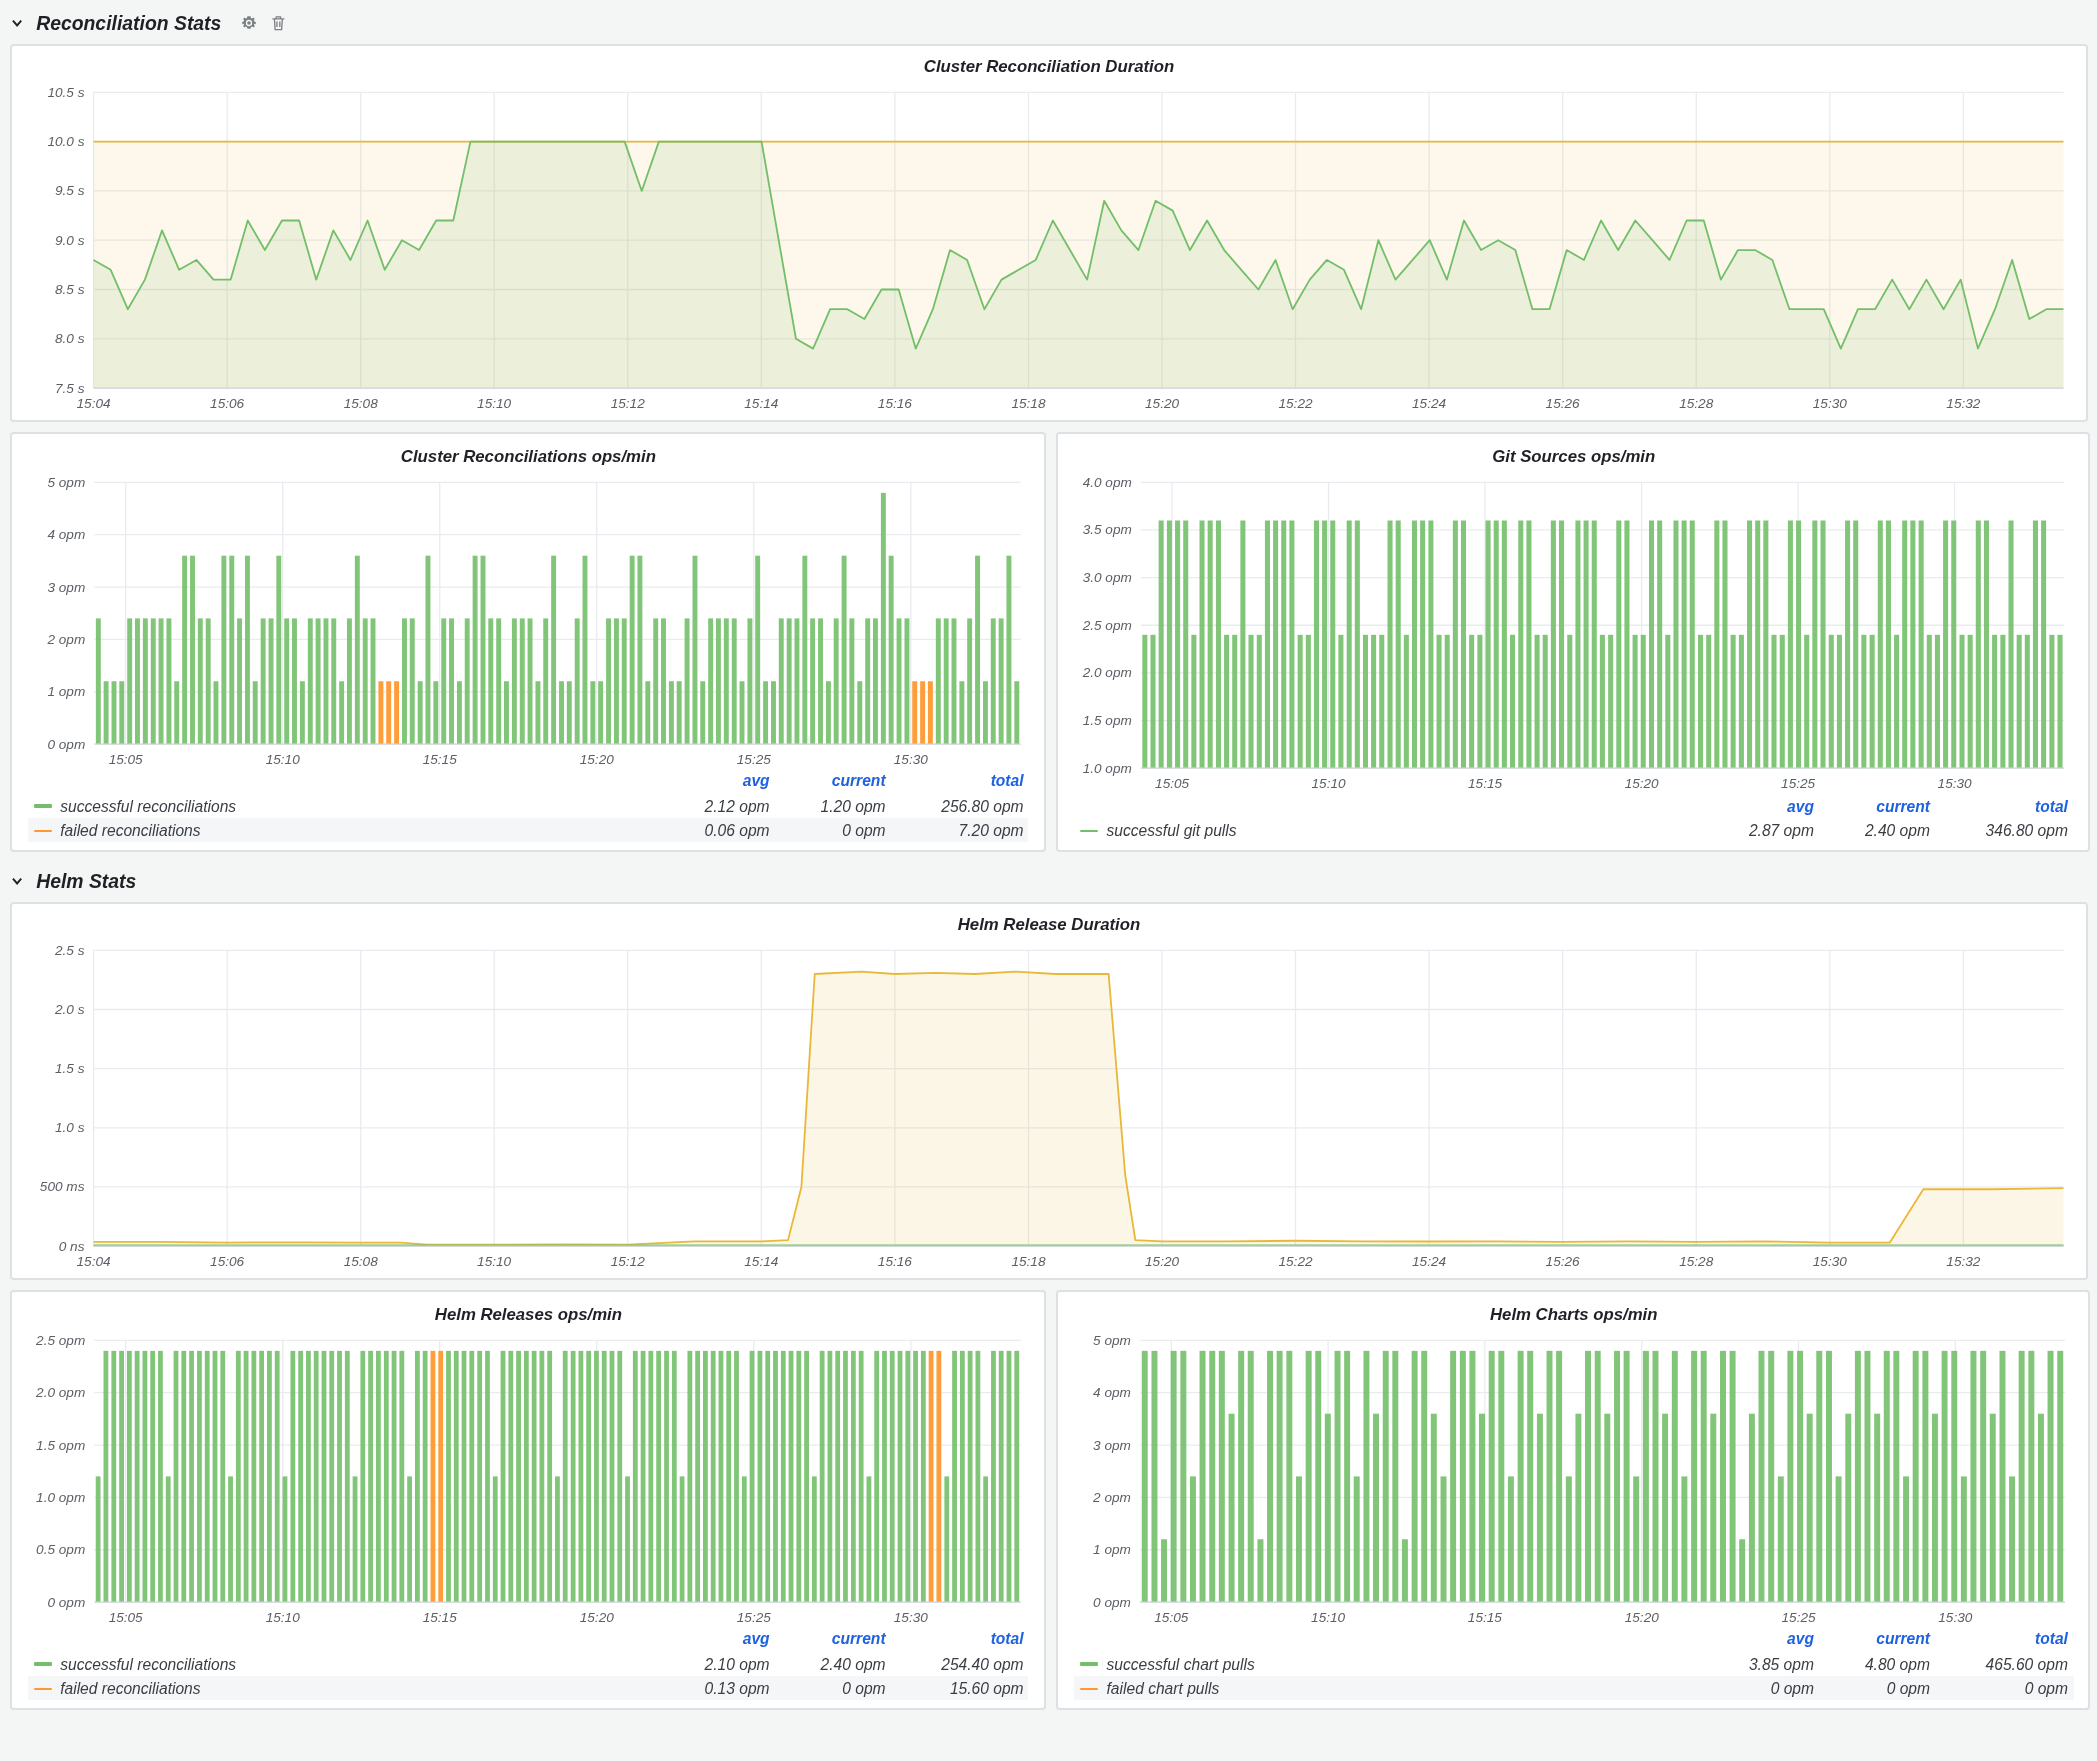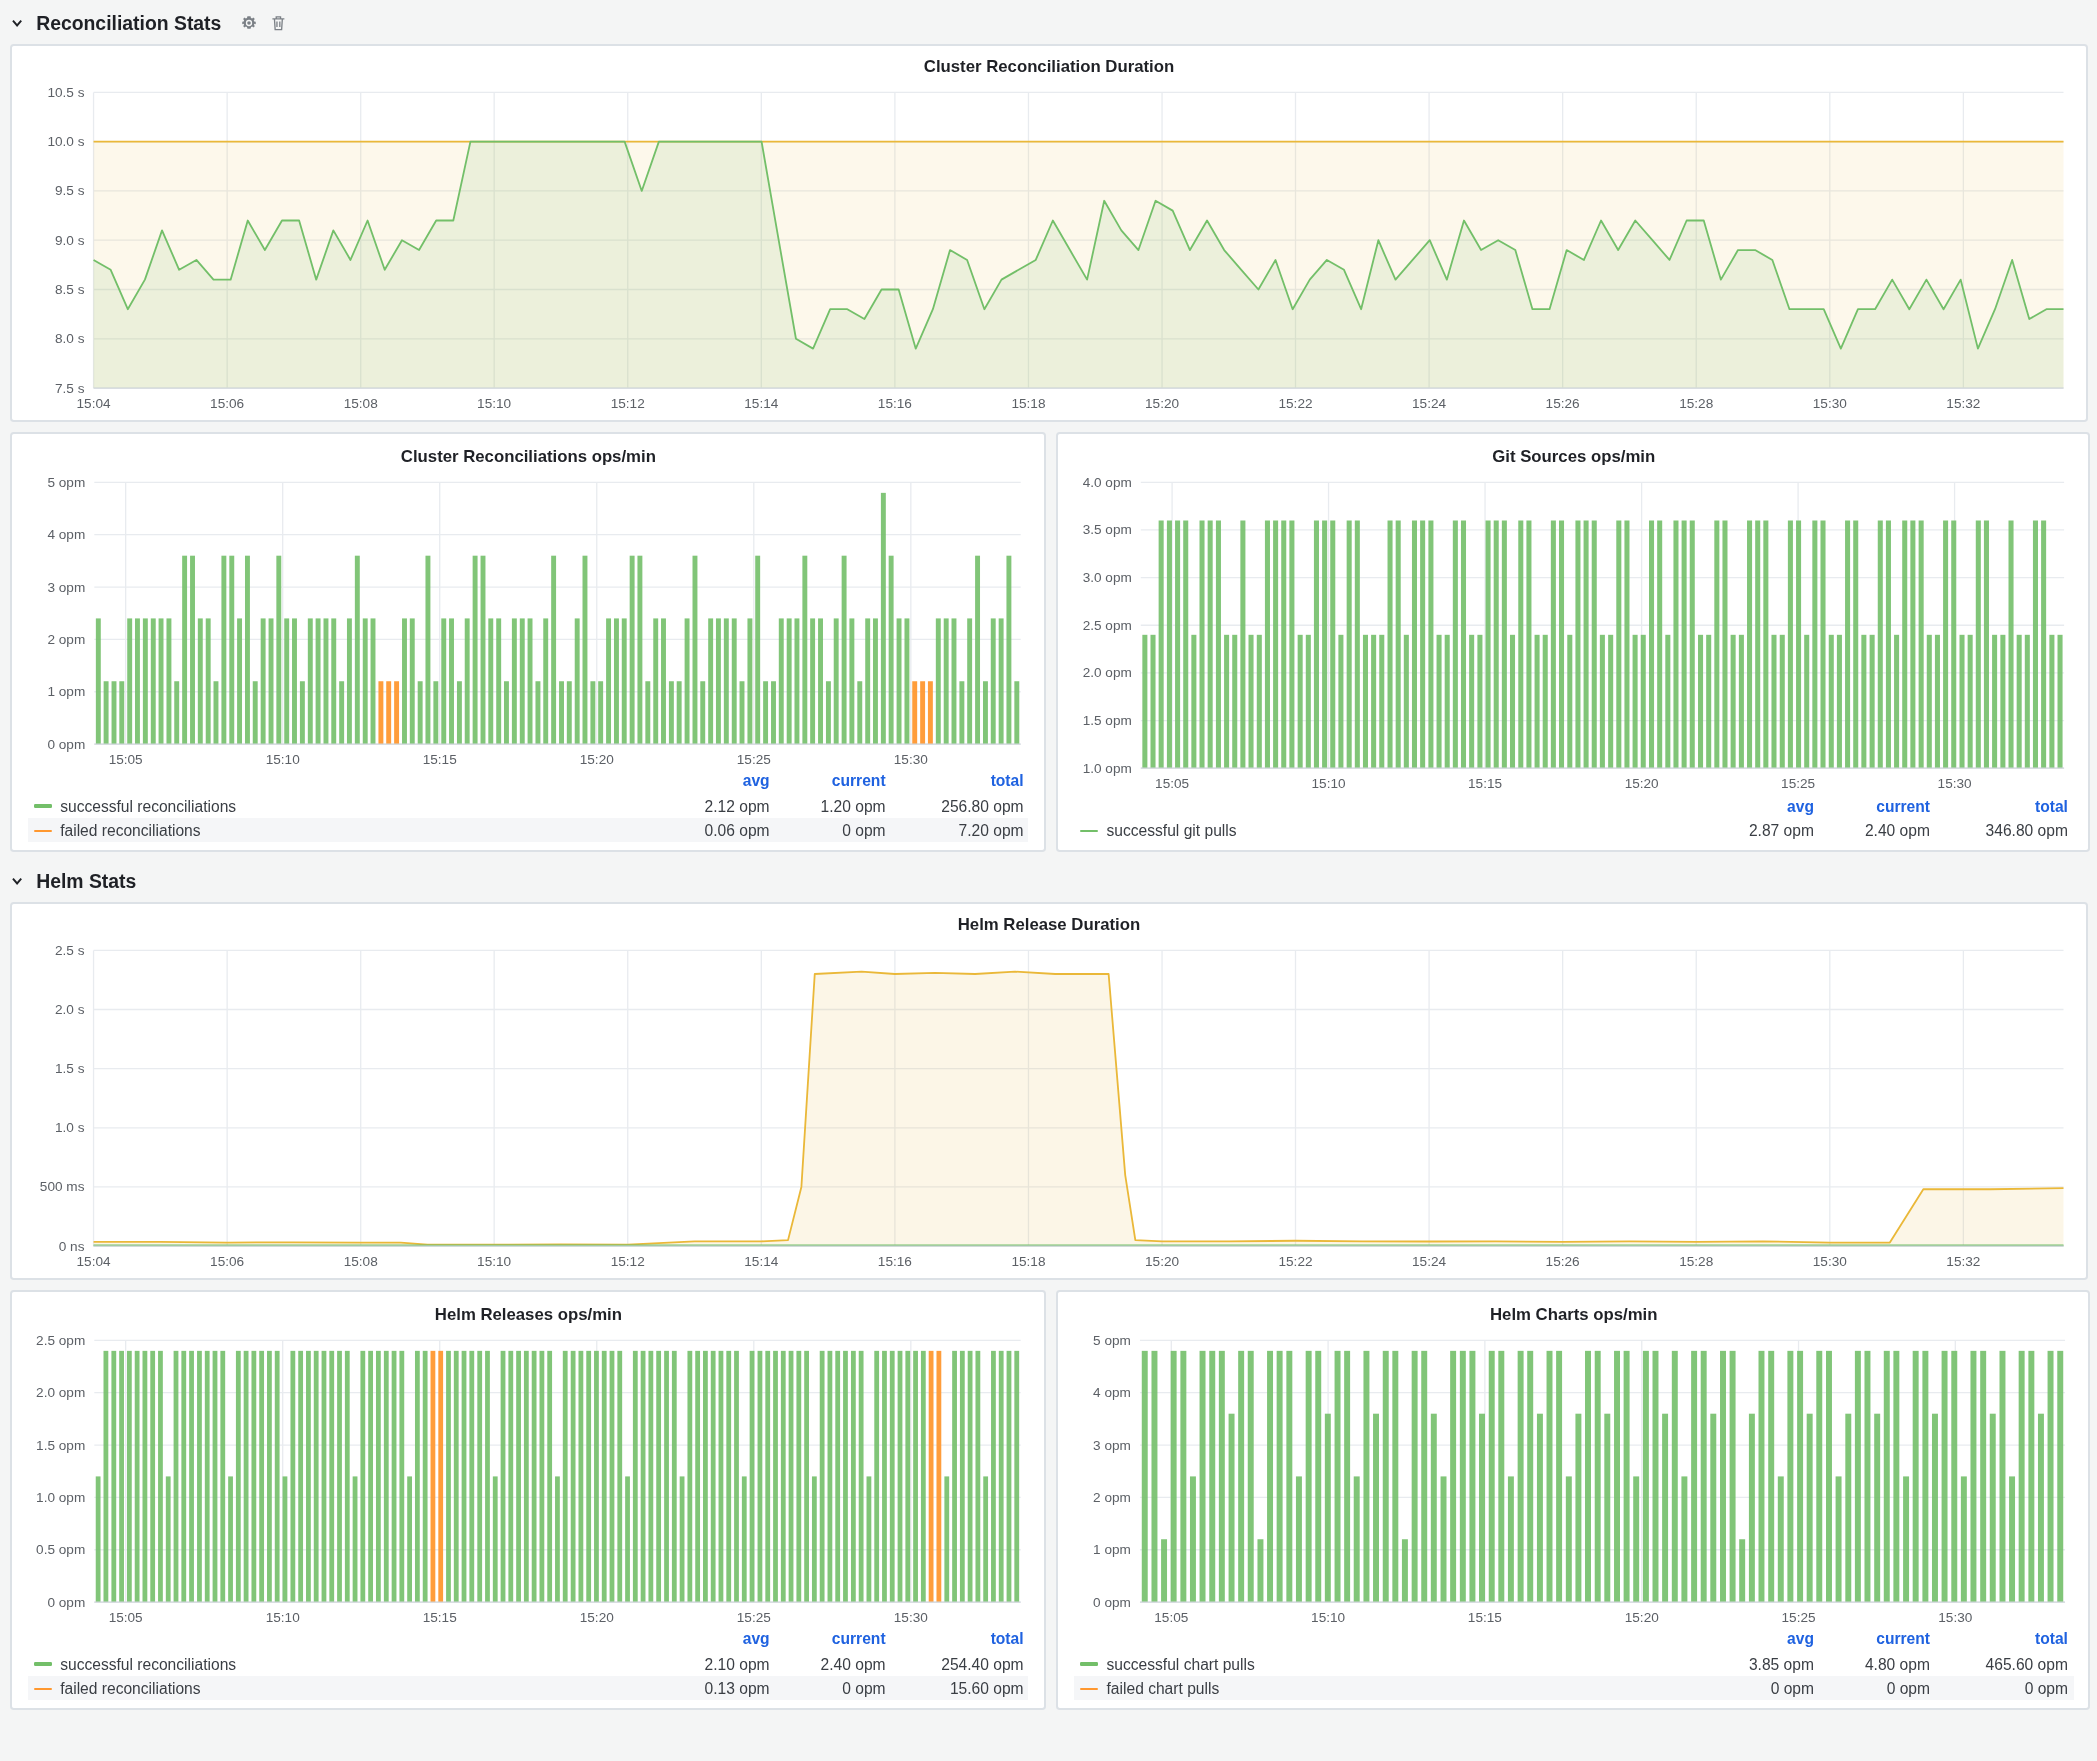--- a/index.html
+++ b/index.html
@@ -1,16 +1,16 @@
 <!DOCTYPE html>
 <html style="font-size:10.4px"><head>
 <meta charset="utf-8">
 <style>
   html,body{margin:0;padding:0;background:#f4f5f5;}
-  .viewport{width:2097px;height:1761px;overflow:hidden;}
+  .viewport{width:2097px;height:1761px;overflow:hidden;font-style:italic;}
   .page{width:1049px;height:881px;transform:scale(2);transform-origin:0 0;
         box-sizing:border-box;padding:2.6px 5.2px;background:#f4f5f5;
         font-family:"Liberation Sans",sans-serif;color:#24292e;}
   .row-header{display:flex;align-items:center;gap:5.8px;height:17px;margin:0 0 2.6px 0;cursor:pointer;}
   .row-header.second{margin-top:5.2px;}
   .row-title{font-size:9.7px;font-weight:700;color:#1f2126;}
   .hicon{color:#7b8086;display:flex;align-items:center;font-size:9px;line-height:1;}
   .panel{background:#ffffff;border:0.6px solid #dce1e6;border-radius:1.9px;
          display:flex;flex-direction:column;box-sizing:border-box;padding:3.2px 6.5px 3.9px;}
   .panel-title{flex:none;text-align:center;font-size:8.4px;font-weight:700;color:#1f2126;height:15px;line-height:15px;}

